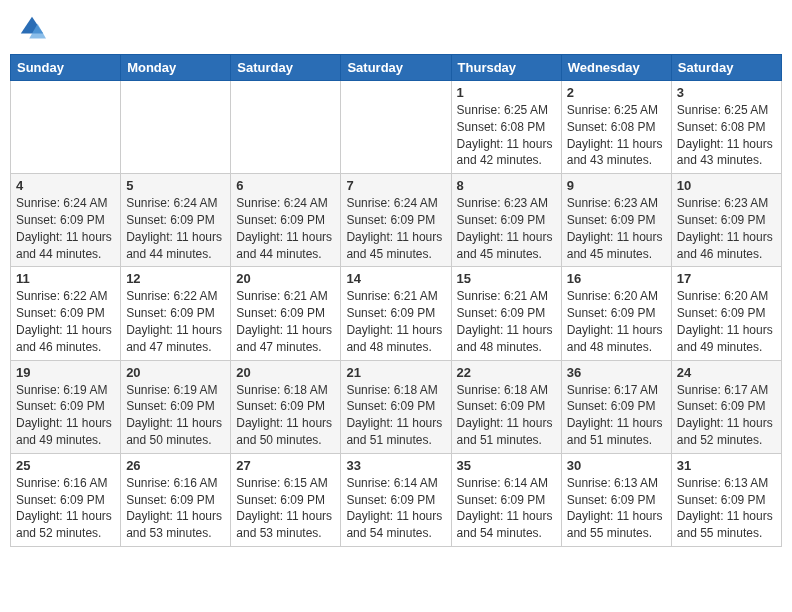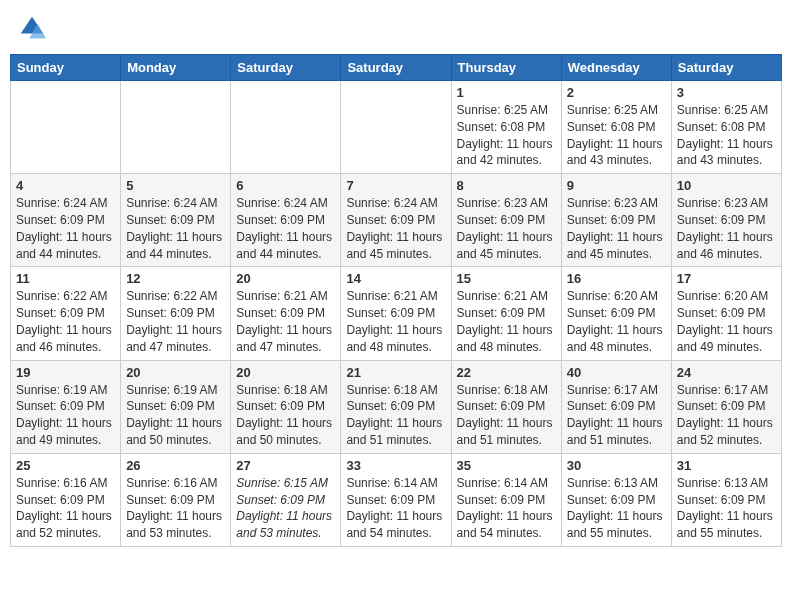--- a/index.html
+++ b/index.html
@@ -277,21 +277,21 @@
 and 51 minutes.</div>
         </td>
         <td>
           <span class="day-number">22</span>
           <div class="day-info" style="white-space: pre-line;">Sunrise: 6:18 AM
 Sunset: 6:09 PM
 Daylight: 11 hours
 and 51 minutes.</div>
         </td>
         <td>
-          <span class="day-number">40</span>
+          <span class="day-number">36</span>
           <div class="day-info" style="white-space: pre-line;">Sunrise: 6:17 AM
 Sunset: 6:09 PM
 Daylight: 11 hours
 and 51 minutes.</div>
         </td>
         <td>
           <span class="day-number">24</span>
           <div class="day-info" style="white-space: pre-line;">Sunrise: 6:17 AM
 Sunset: 6:09 PM
 Daylight: 11 hours
@@ -308,21 +308,21 @@
         </td>
         <td>
           <span class="day-number">26</span>
           <div class="day-info" style="white-space: pre-line;">Sunrise: 6:16 AM
 Sunset: 6:09 PM
 Daylight: 11 hours
 and 53 minutes.</div>
         </td>
         <td>
           <span class="day-number">27</span>
-          <div class="day-info" style="white-space: pre-line; font-style: italic;">Sunrise: 6:15 AM
+          <div class="day-info" style="white-space: pre-line;">Sunrise: 6:15 AM
 Sunset: 6:09 PM
 Daylight: 11 hours
 and 53 minutes.</div>
         </td>
         <td>
           <span class="day-number">33</span>
           <div class="day-info" style="white-space: pre-line;">Sunrise: 6:14 AM
 Sunset: 6:09 PM
 Daylight: 11 hours
 and 54 minutes.</div>

